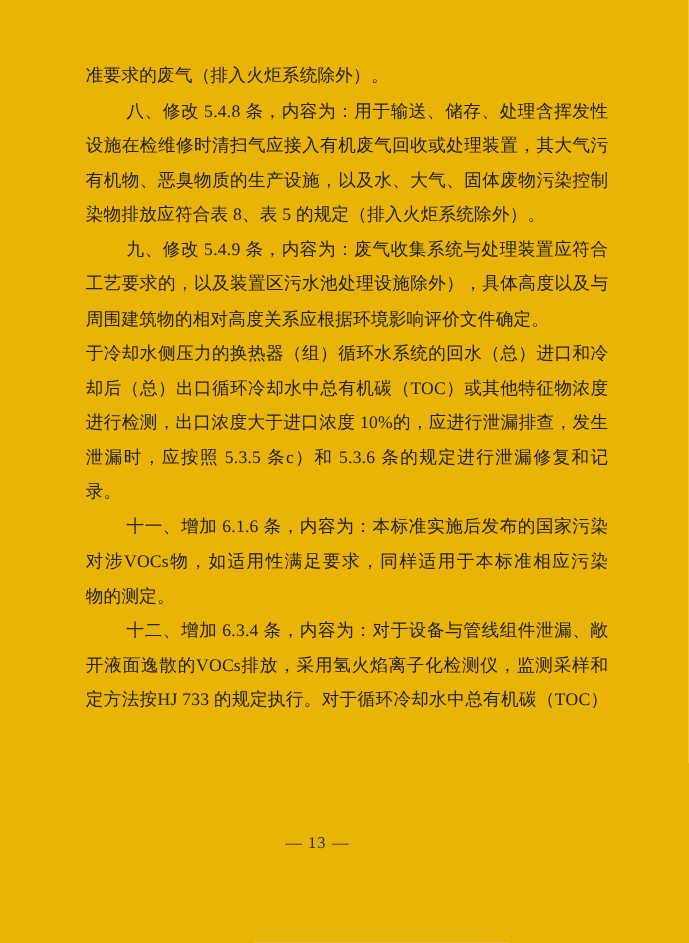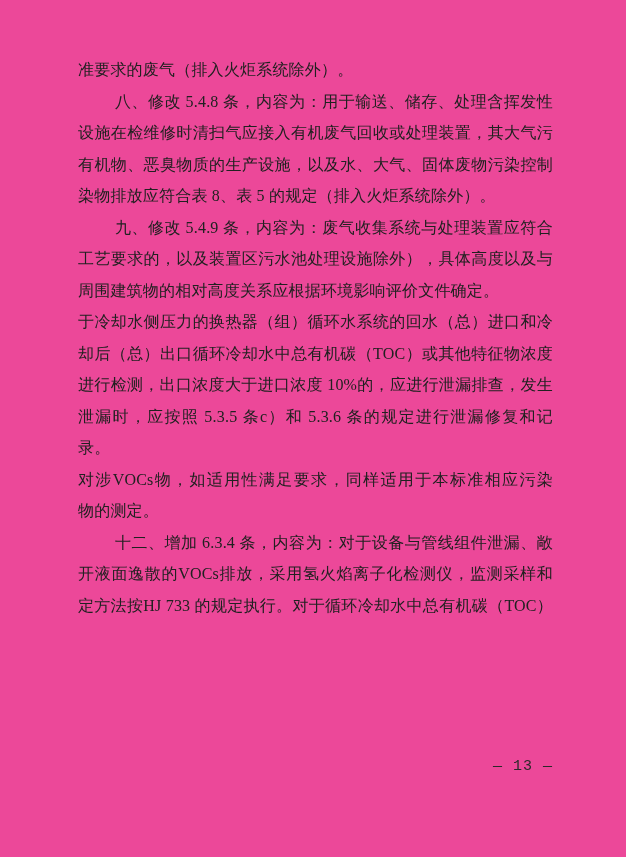--- a/index.html
+++ b/index.html
@@ -10,21 +10,21 @@
     width: 626px;
     height: 857px;
     background: #ffffff;
     font-family: "Liberation Serif", "DejaVu Serif", serif;
     color: #212121;
   }
   .page {
     position: relative;
     width: 626px;
     height: 857px;
-    background: #ec4899;
+    background: #eab308;
     overflow: hidden;
   }
   .textblock {
     position: absolute;
     left: 78px;
     top: 54px;
     width: 475px;
   }
   .ln {
     font-size: 16px;
@@ -45,48 +45,48 @@
     text-align: left;
     text-align-last: left;
   }
   
   .ind {
     text-indent: 37px;
   }
   .footer {
     position: absolute;
     top: 756px;
-    left: 0;
+    left: 12px;
     width: 553px;
-    text-align: right;
+    text-align: center;
     font-size: 15px;
     line-height: 22px;
     letter-spacing: 1px;
     color: #2a2a2a;
-    font-family: Liberation Mono, monospace;
   }
 </style>
 </head>
 <body>
 
 <div class="page">
   <div class="textblock">
     <div class="ln end">准要求的废气（排入火炬系统除外）。</div>
     <div class="ln j ind">八、修改 5.4.8 条，内容为：用于输送、储存、处理含挥发性</div>
     <div class="ln j">设施在检维修时清扫气应接入有机废气回收或处理装置，其大气污</div>
     <div class="ln j">有机物、恶臭物质的生产设施，以及水、大气、固体废物污染控制</div>
     <div class="ln end">染物排放应符合表 8、表 5 的规定（排入火炬系统除外）。</div>
     <div class="ln j ind">九、修改 5.4.9 条，内容为：废气收集系统与处理装置应符合</div>
     <div class="ln j">工艺要求的，以及装置区污水池处理设施除外），具体高度以及与</div>
     <div class="ln end">周围建筑物的相对高度关系应根据环境影响评价文件确定。</div>
     <div class="ln j">于冷却水侧压力的换热器（组）循环水系统的回水（总）进口和冷</div>
     <div class="ln j">却后（总）出口循环冷却水中总有机碳（TOC）或其他特征物浓度</div>
     <div class="ln j">进行检测，出口浓度大于进口浓度 10%的，应进行泄漏排查，发生</div>
     <div class="ln j">泄漏时，应按照 5.3.5 条c）和 5.3.6 条的规定进行泄漏修复和记</div>
     <div class="ln end">录。</div>
+    <div class="ln j ind">十一、增加 6.1.6 条，内容为：本标准实施后发布的国家污染</div>
     <div class="ln j">对涉VOCs物，如适用性满足要求，同样适用于本标准相应污染</div>
     <div class="ln end">物的测定。</div>
     <div class="ln j ind">十二、增加 6.3.4 条，内容为：对于设备与管线组件泄漏、敞</div>
     <div class="ln j">开液面逸散的VOCs排放，采用氢火焰离子化检测仪，监测采样和测</div>
     <div class="ln j">定方法按HJ 733 的规定执行。对于循环冷却水中总有机碳（TOC）或</div>
   </div>
 
   <div class="footer">— 13 —</div>
 </div>
 

